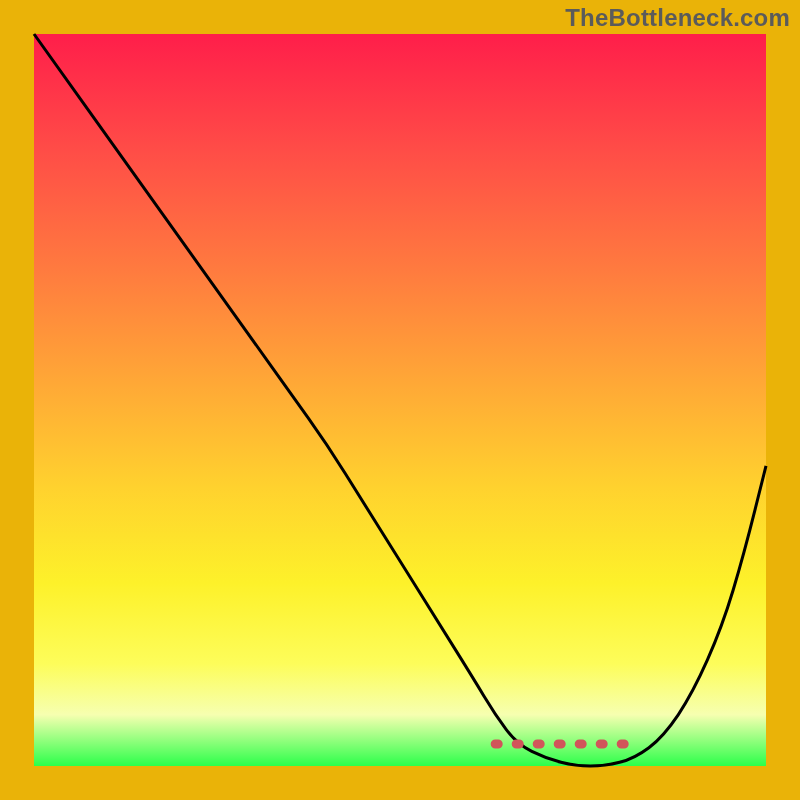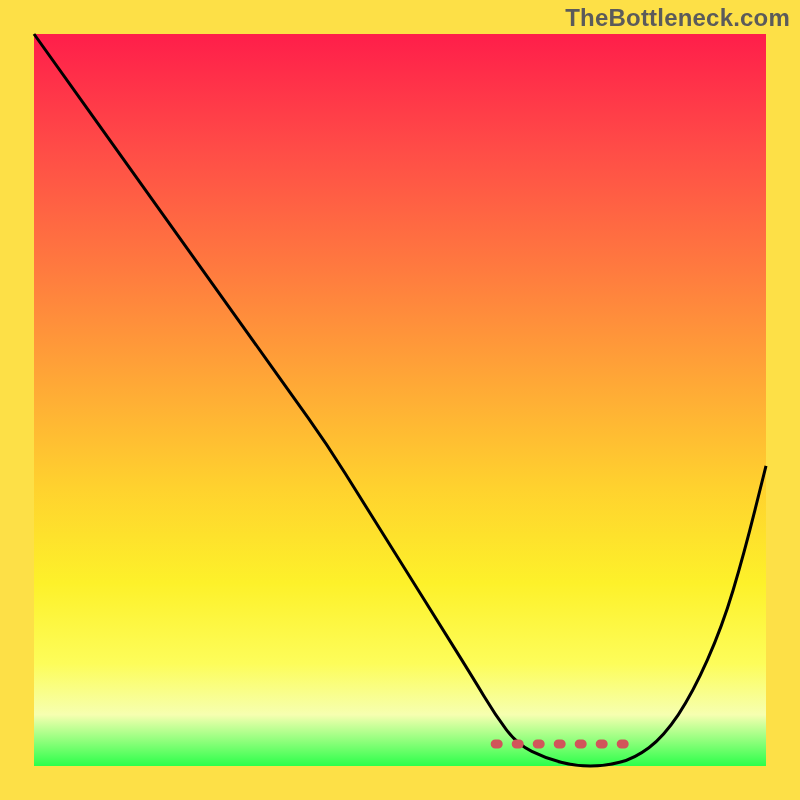--- a/index.html
+++ b/index.html
@@ -8,21 +8,21 @@
     width: 800px;
     height: 800px;
     background: #000000;
     font-family: Arial, Helvetica, sans-serif;
     overflow: hidden;
   }
   .page {
     position: relative;
     width: 800px;
     height: 800px;
-    background: #fde047;
+    background: #eab308;
   }
   .attribution {
     position: absolute;
     top: 4px;
     right: 10px;
     color: #5b5b5b;
     font-size: 24px;
     font-weight: bold;
     letter-spacing: 0.2px;
   }

